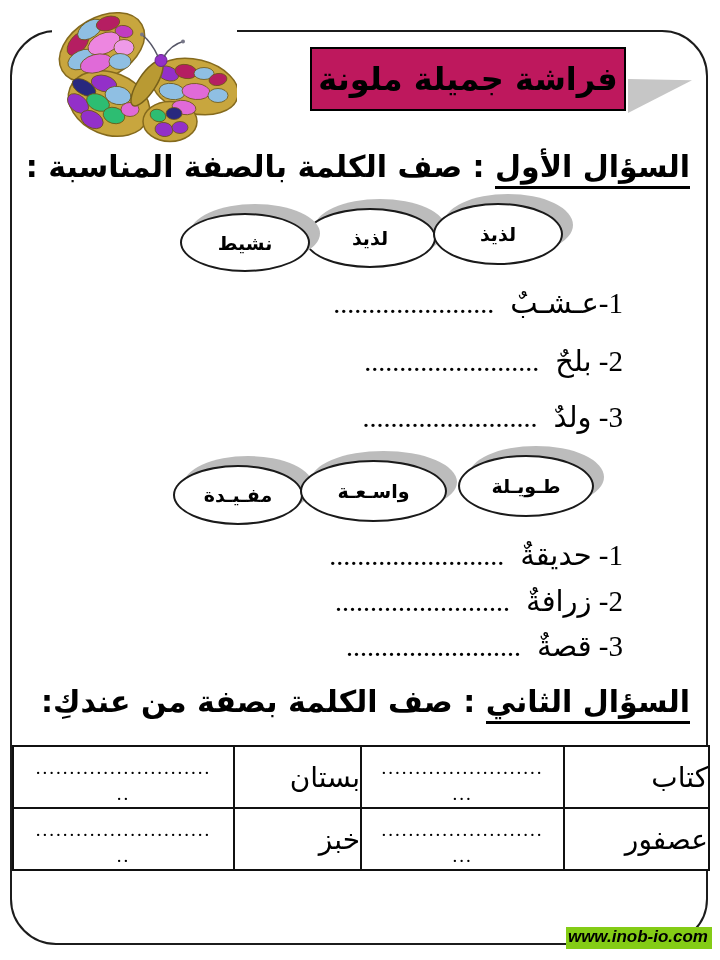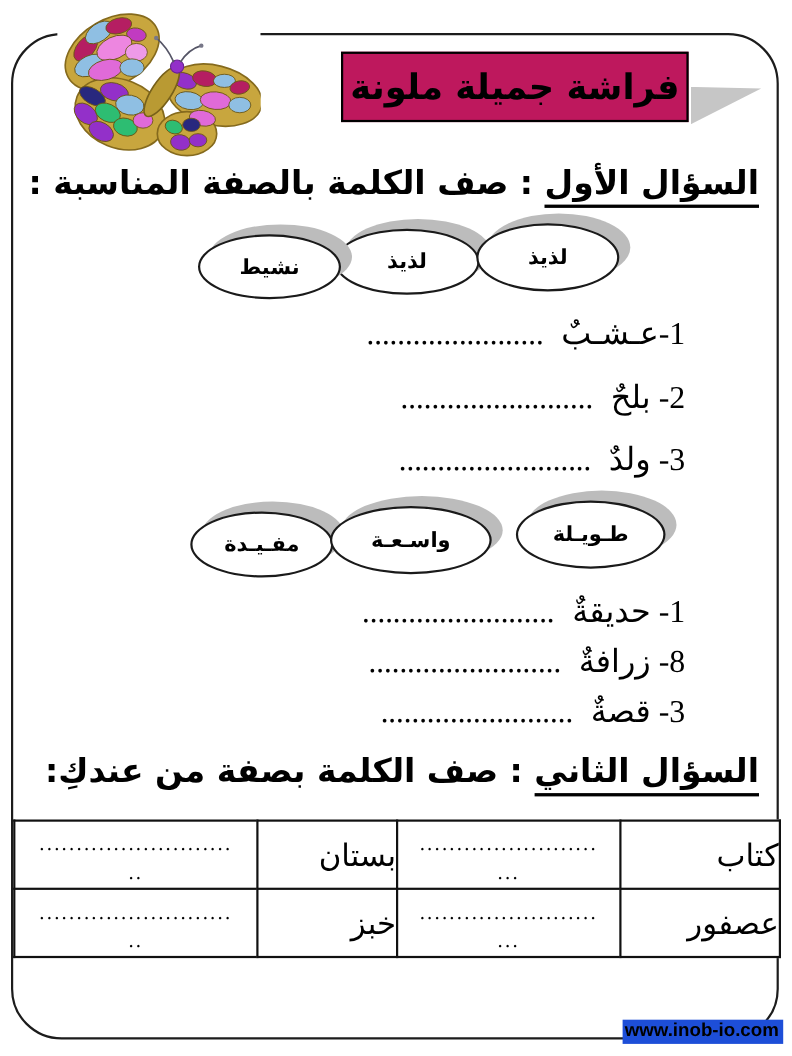--- a/index.html
+++ b/index.html
@@ -58,23 +58,23 @@
   .dline1{
     font-family:"Liberation Serif",serif;font-size:19px;letter-spacing:2px;
     padding-top:7px;line-height:22px;white-space:nowrap;
   }
   .dline2{
     font-family:"Liberation Serif",serif;font-size:19px;letter-spacing:2px;
     line-height:22px;margin-top:4px;
   }
   
   .footer{
-    position:absolute;right:8px;top:927px;z-index:6;background:#1d4ed8;
+    position:absolute;right:8px;top:927px;z-index:6;background:#84cc16;
     padding:0 4px 2px 2px;font-family:"Liberation Sans",sans-serif;
-    font-size:17px;font-weight:bold;letter-spacing:0;
+    font-size:17px;font-weight:bold;font-style:italic;letter-spacing:0;
   }
 </style>
 </head>
 <body>
 
 <div class="frame"></div>
 
 <svg class="butterfly" viewBox="0 0 185 142">
   <rect x="0" y="0" width="185" height="142" fill="#ffffff"></rect>
   <g stroke="#856a1d" stroke-width="1.5">
@@ -146,35 +146,35 @@
 <div class="item" style="top:286px;">
   <span class="it-label">1-عـشـبٌ</span><span class="dots">.......................</span>
 </div>
 <div class="item" style="top:344px;">
   <span class="it-label">2- بلحٌ</span><span class="dots">.........................</span>
 </div>
 <div class="item" style="top:400px;">
   <span class="it-label">3- ولدٌ</span><span class="dots">.........................</span>
 </div>
 
-<div class="oval" style="left:469px;top:455px;width:136px;height:62px;z-index:2;">
+<div class="oval" style="left:458px;top:455px;width:136px;height:62px;z-index:2;">
   <span>طـويـلة</span>
 </div>
 <div class="oval" style="left:300px;top:460px;width:147px;height:62px;z-index:3;">
   <span>واسـعـة</span>
 </div>
 <div class="oval" style="left:173px;top:465px;width:130px;height:60px;z-index:2;">
   <span>مفـيـدة</span>
 </div>
 
 <div class="item" style="top:538px;">
   <span class="it-label">1- حديقةٌ</span><span class="dots">.........................</span>
 </div>
 <div class="item" style="top:584px;">
-  <span class="it-label">8- زرافةٌ</span><span class="dots">.........................</span>
+  <span class="it-label">2- زرافةٌ</span><span class="dots">.........................</span>
 </div>
 <div class="item" style="top:629px;">
   <span class="it-label">3- قصةٌ</span><span class="dots">.........................</span>
 </div>
 
 <div class="q-head" style="top:684px;">
   <span class="uline">السؤال الثاني</span><span> : صف الكلمة بصفة من عندكِ:</span>
 </div>
 
 <table class="q2">

